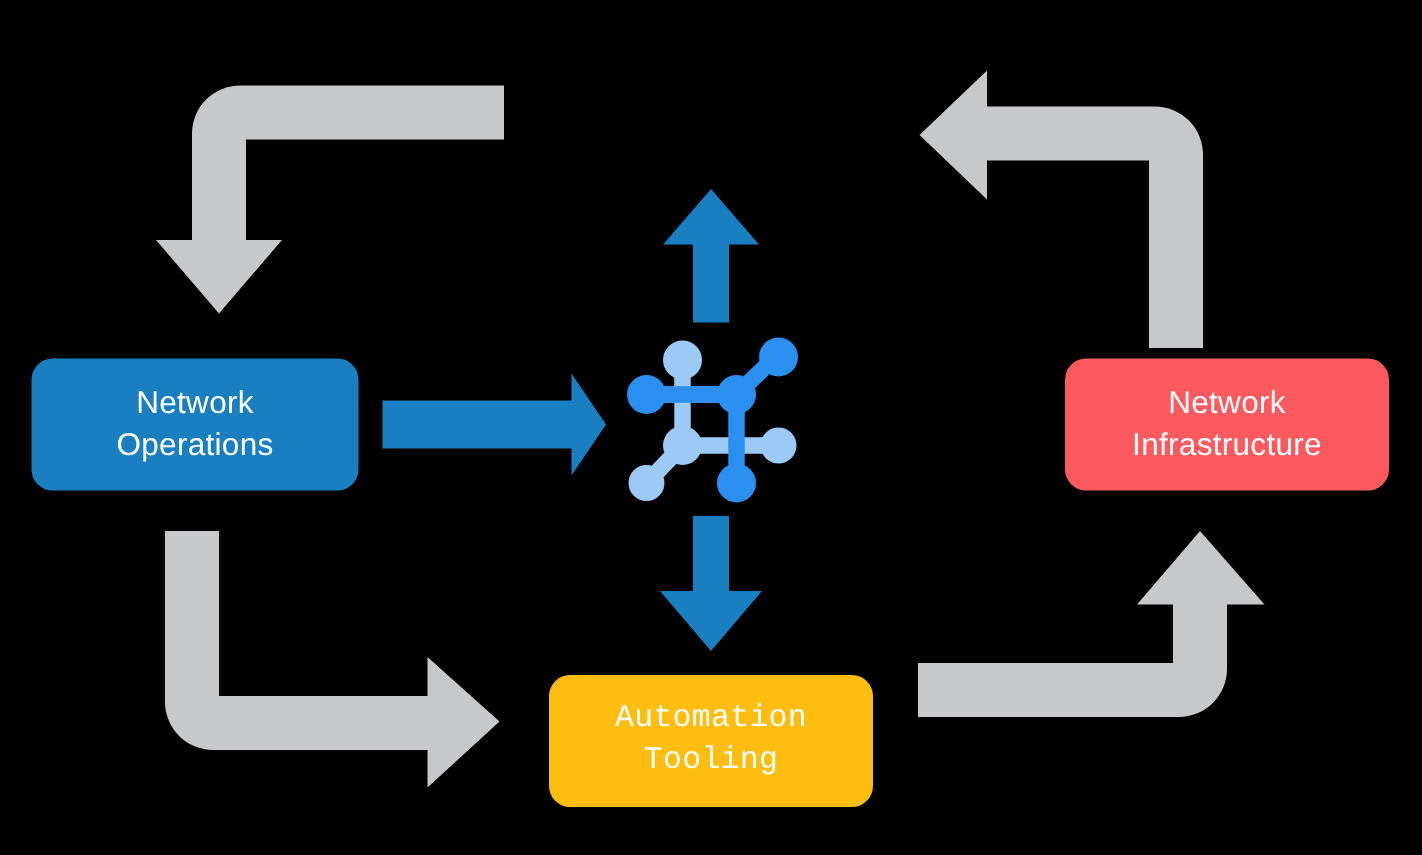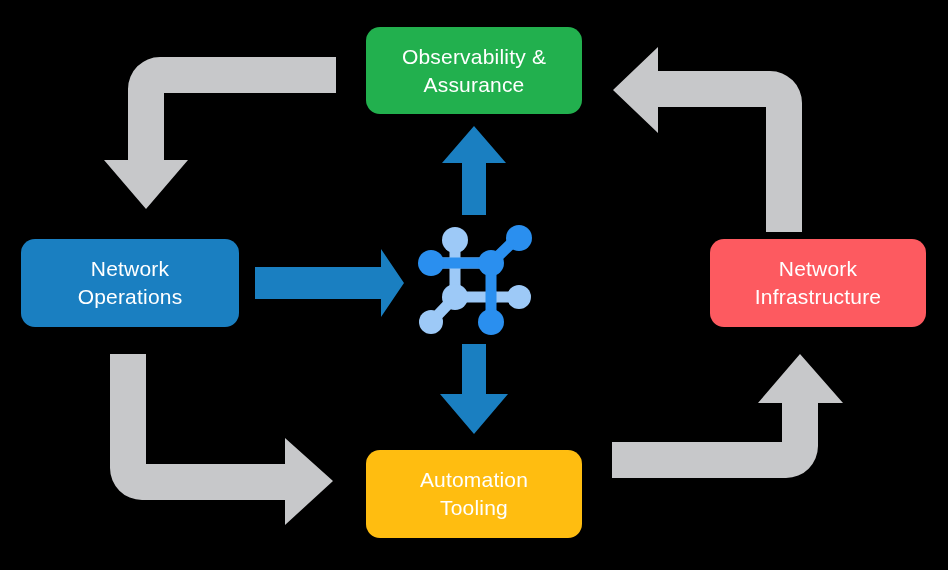--- a/index.html
+++ b/index.html
@@ -53,20 +53,21 @@
     width: 216px;
     height: 88px;
     background: #fd5a60;
   }
   #box-automation-tooling {
     left: 366px;
     top: 450px;
     width: 216px;
     height: 88px;
     background: #ffbd10;
+    font-family: Liberation Mono, monospace;
   }
 
   .svg-layer {
     position: absolute;
     left: 0;
     top: 0;
     width: 948px;
     height: 570px;
   }
   .blue-arrow  { fill: #1a7fc1; }
@@ -135,22 +136,20 @@
     </g>
 
     <g>
       <circle class="icon-dark" cx="431" cy="263" r="13"></circle>
       <circle class="icon-dark" cx="491" cy="263" r="13"></circle>
       <circle class="icon-dark" cx="519" cy="238" r="13"></circle>
       <circle class="icon-dark" cx="491" cy="322" r="13"></circle>
     </g>
   </svg>
 
-  <div class="node-box" id="box-observability" style="background: rgb(34, 176, 78);">Observability &amp;
-Assurance</div>
 
   <div class="node-box" id="box-network-operations" style="background: rgb(26, 127, 193);">Network
 Operations</div>
 
   <div class="node-box" id="box-network-infrastructure" style="background: rgb(253, 90, 96);">Network
 Infrastructure</div>
 
   <div class="node-box" id="box-automation-tooling" style="background: rgb(255, 189, 16);">Automation
 Tooling</div>
 

